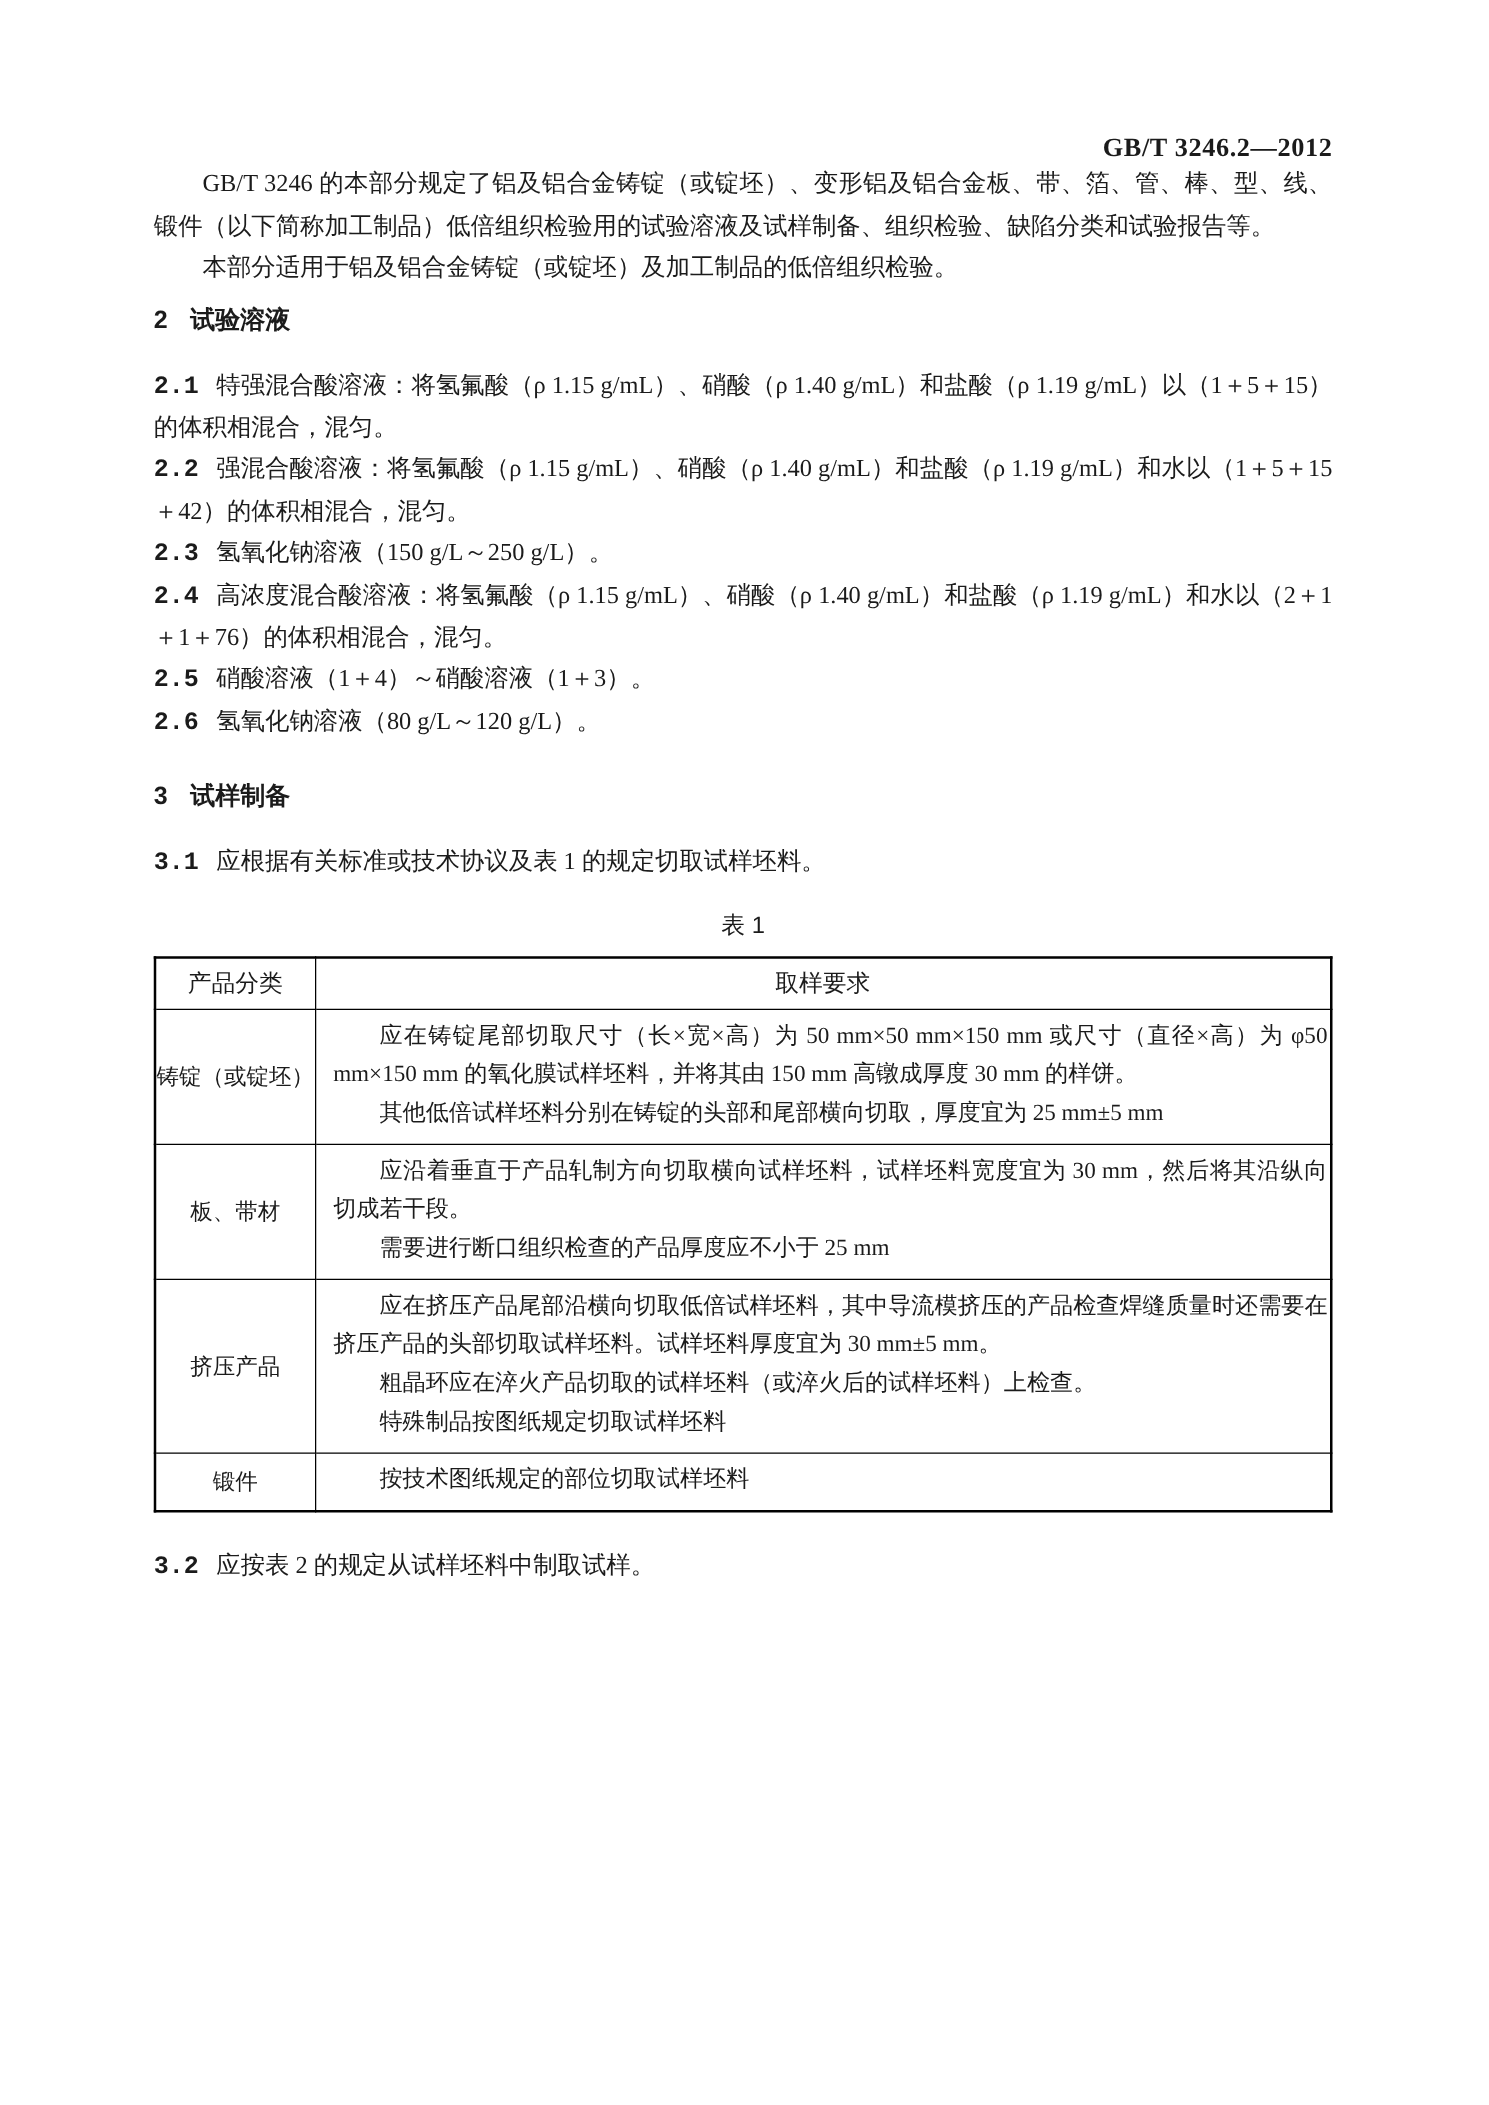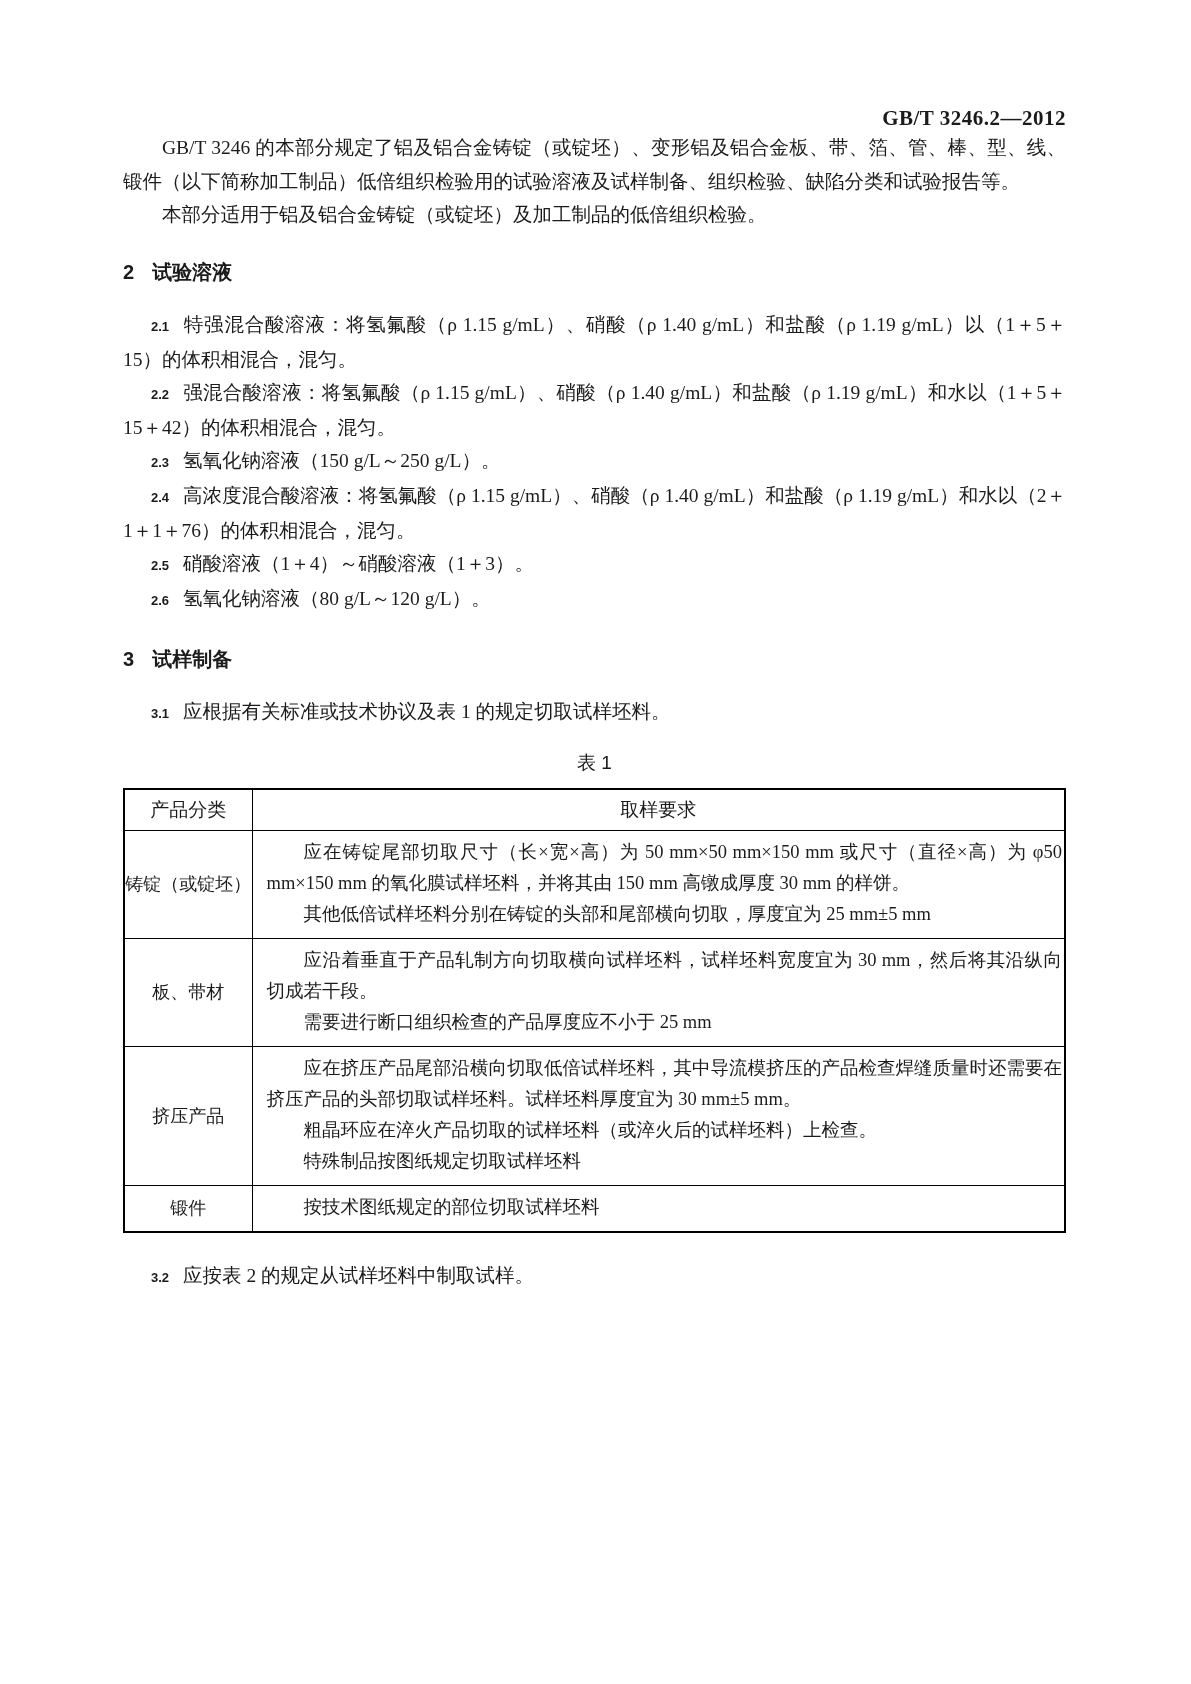--- a/index.html
+++ b/index.html
@@ -32,39 +32,38 @@
     letter-spacing: 2px;
   }
   .section-heading {
     font-family: "Liberation Sans", "DejaVu Sans", sans-serif;
     font-weight: bold;
     font-size: 20px;
     line-height: 24px;
   }
   .heading-num { display: inline-block; margin-right: 18px; }
   .sec1-heading { margin-top: 64px; margin-bottom: 24px; }
-  .sec2-heading { margin-top: 28px; margin-bottom: 24px; }
+  .sec2-heading { margin-top: 12px; margin-bottom: 24px; }
   .sec3-heading { margin-top: 30px; margin-bottom: 24px; }
   .body-para {
     font-size: 19.5px;
     line-height: 33.5px;
     text-indent: 2em;
     text-align: justify;
   }
   .clause {
     font-size: 19.5px;
     line-height: 33px;
     text-align: justify;
   }
   .clause-num {
-    font-family: Liberation Sans, sans-serif;
+    font-family: Liberation Mono, monospace;
     font-weight: bold;
-    font-size: 13px;
+    font-size: 20px;
     margin-right: 14px;
-    margin-left: 28px;
   }
   .clause-3-1 { margin-top: 0; }
   .clause-3-2 { margin-top: 26px; }
   .table-caption {
     margin-top: 20px;
     margin-bottom: 12px;
     text-align: center;
     font-family: "Liberation Sans", "DejaVu Sans", sans-serif;
     font-weight: normal;
     font-size: 19px;

